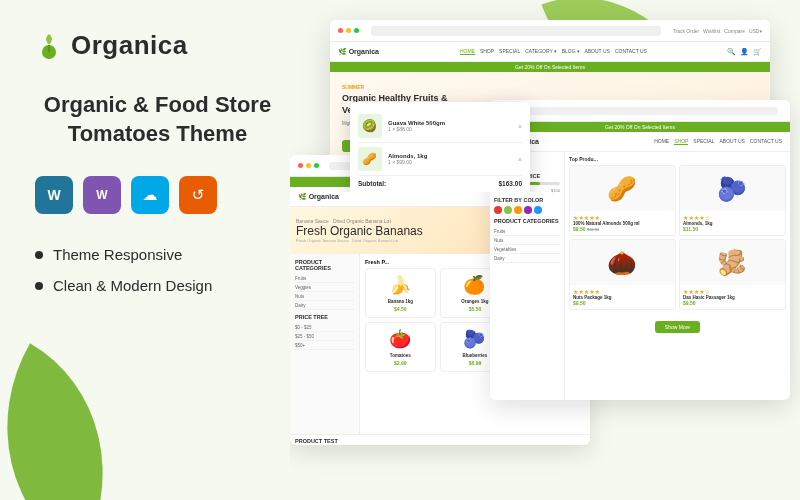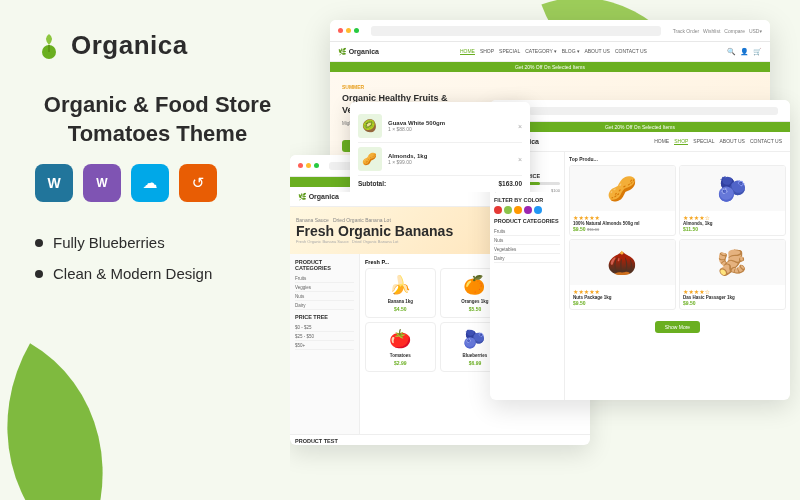--- a/index.html
+++ b/index.html
@@ -62,21 +62,21 @@
       height: 28px;
     }
     .logo-text {
       font-size: 26px;
       font-weight: 700;
       color: #2c2c2c;
       letter-spacing: 0.5px;
     }
 
     .tagline {
-      margin-bottom: 16px;
+      margin-bottom: 28px;
     }
     .tagline h2 {
       font-size: 22px;
       font-weight: 700;
       color: #2c2c2c;
       line-height: 1.3;
       text-align: center;
     }
 
     .badges {
@@ -559,21 +559,21 @@
       <span style="font-size:15px;">☁</span>
     </div>
     <div class="badge badge-rev" title="Revolution Slider">
       <span style="font-size:15px;">↺</span>
     </div>
   </div>
 
   <div class="features">
     <div class="feature-item">
       <span class="bullet"></span>
-      <span>Fully Blueberries</span>
+      <span>Theme Responsive</span>
     </div>
     <div class="feature-item">
       <span class="bullet"></span>
       <span>Clean &amp; Modern Design</span>
     </div>
   </div>
 </div>
 
 <div class="right-panel">
 
@@ -719,21 +719,21 @@
       <div class="nav-links-sm">
         <span class="nav-link-sm active">HOME</span>
         <span class="nav-link-sm">SHOP</span>
         <span class="nav-link-sm">SPECIAL</span>
       </div>
     </div>
 
     <div class="fresh-banner">
       <div style="flex:1;">
         <div style="font-size:5px;color:#888;">Banana Sauce &nbsp; Dried Organic Banana Lot</div>
-        <div style="font-size:14px;font-weight:700;color:#2c2c2c;">Fresh Organic Bananas</div>
+        <div style="font-size:12px;font-weight:400;color:#2c2c2c;">Fresh Organic Bananas</div>
         <div style="font-size:4px;color:#aaa;">Fresh Organic Banana Sauce &nbsp; Dried Organic Banana Lot</div>
       </div>
       <div style="font-size:30px;">🍌</div>
     </div>
 
     <div style="display:flex;height:180px;">
 
       <div class="shop-sidebar">
         <div class="filter-title">PRODUCT CATEGORIES</div>
         <div class="filter-item">Fruits</div>

